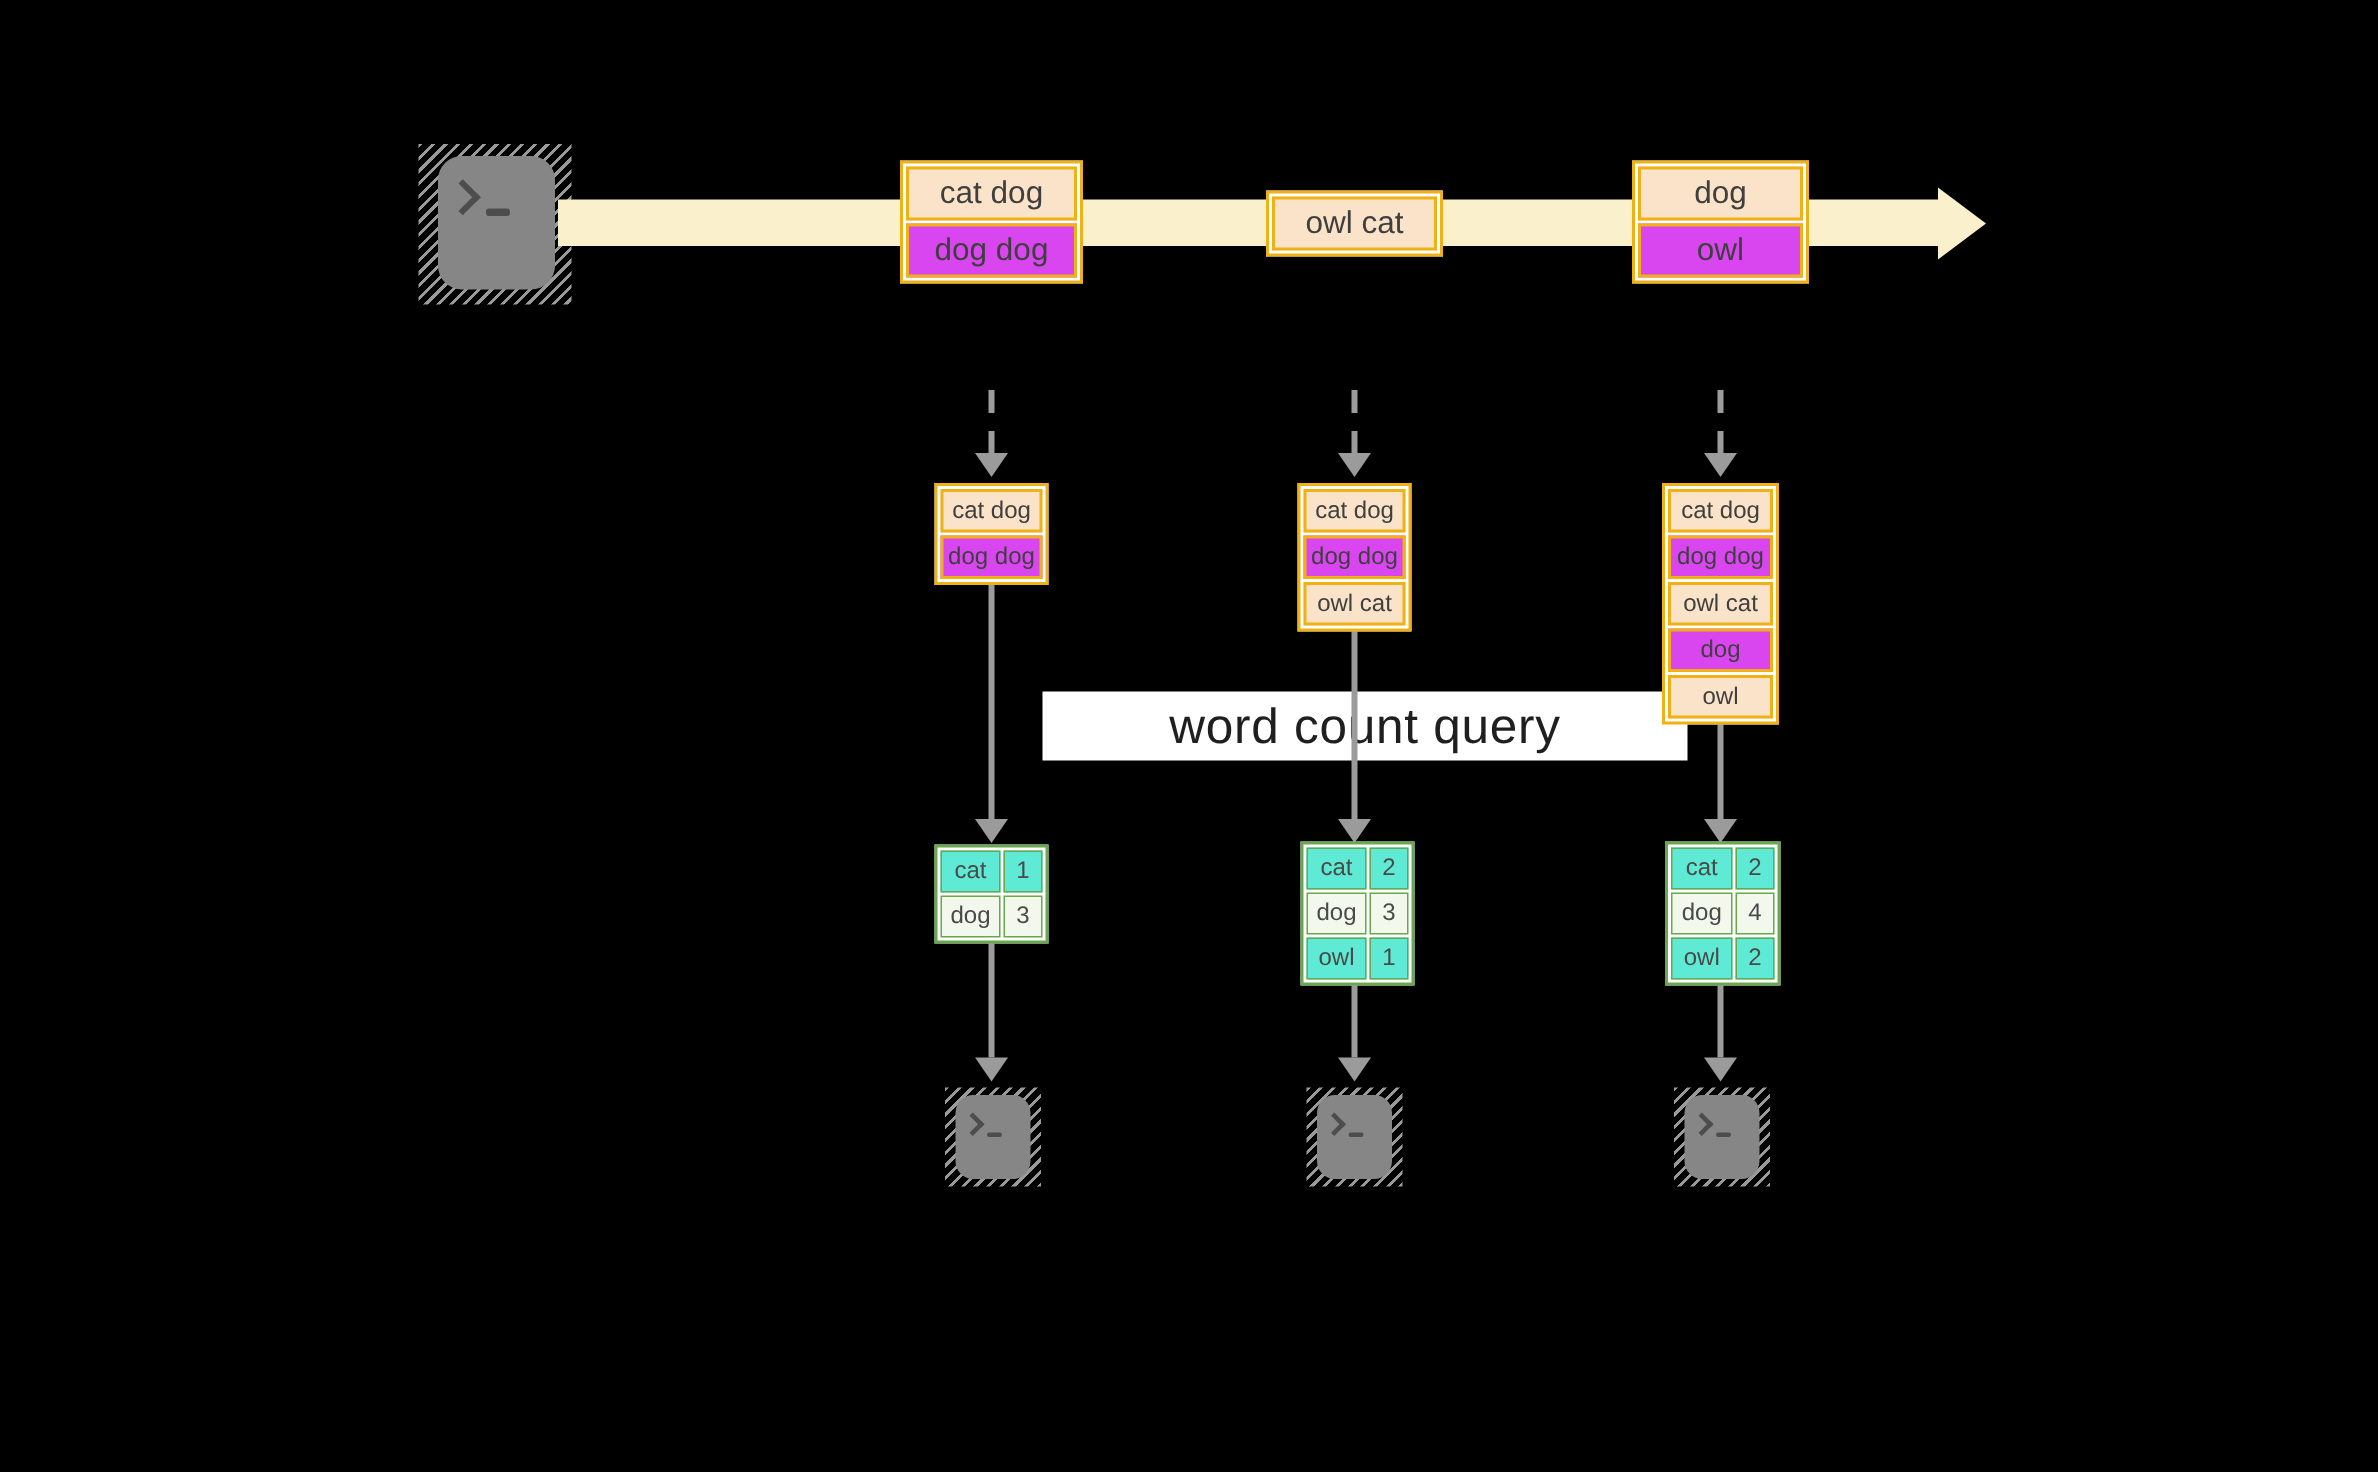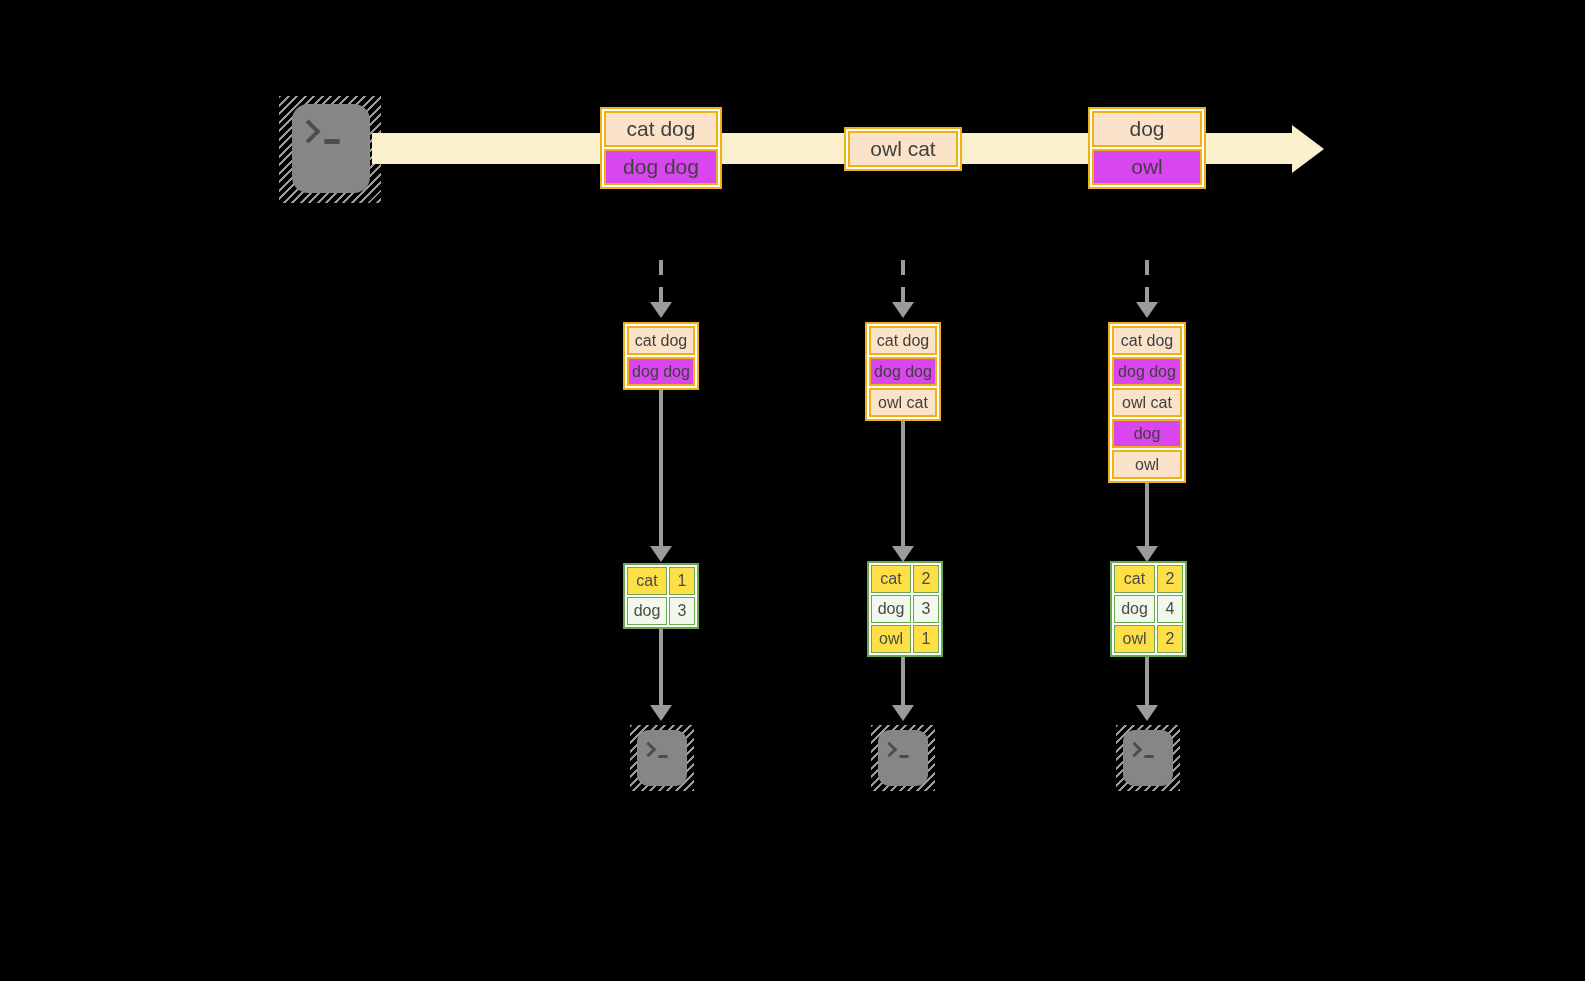--- a/index.html
+++ b/index.html
@@ -43,21 +43,21 @@
   .query-band{position:absolute;left:695px;top:461px;width:430px;height:46px;
               background:#ffffff;z-index:1;display:flex;align-items:center;justify-content:center;}
   .query-band span{font-size:33px;font-weight:300;color:#1f1f1f;letter-spacing:.5px;
                    white-space:nowrap;}
 
   
   .gtable{position:absolute;background:#fff;border:2px solid #69A84F;padding:2px;
           display:grid;grid-template-columns:1fr 26px;gap:2px;z-index:3;box-sizing:border-box;}
   .gcell{border:1px solid #69A84F;height:26px;line-height:26px;text-align:center;
          font-size:16px;color:#4a4a4a;}
-  .gcell.gtint{background:#fde047;}
+  .gcell.gtint{background:#5eead4;}
   .gcell.glight{background:#F2F8EC;}
 </style>
 </head>
 <body>
 
 <div id="canvas">
 
   <div class="term" style="left:279px;top:96px;width:102px;height:107px;">
     <div class="term-inner" style="left:13px;top:8px;width:78px;height:89px;">
       <div class="chev" style="left:8px;top:19px;"></div>
@@ -97,20 +97,23 @@
       <div class="orow peach">owl cat</div>
     </div>
   <div class="obox small" style="left:1108px;top:322px;width:78px;">
       <div class="orow peach">cat dog</div>
       <div class="orow cream">dog dog</div>
       <div class="orow peach">owl cat</div>
       <div class="orow cream">dog</div>
       <div class="orow peach">owl</div>
     </div>
 
+  <div class="query-band">
+    <span>word count query</span>
+  </div>
 
   <div class="solidline" style="left:659px;top:390px;height:156px;"></div>
   <div class="ah-down" style="left:650px;top:546px;"></div>
   <div class="solidline" style="left:901px;top:421px;height:125px;"></div>
   <div class="ah-down" style="left:892px;top:546px;"></div>
   <div class="solidline" style="left:1145px;top:483px;height:63px;"></div>
   <div class="ah-down" style="left:1136px;top:546px;"></div>
 
   <div class="gtable" style="left:623px;top:563px;width:76px;">
       <div class="gcell gtint">cat</div>

